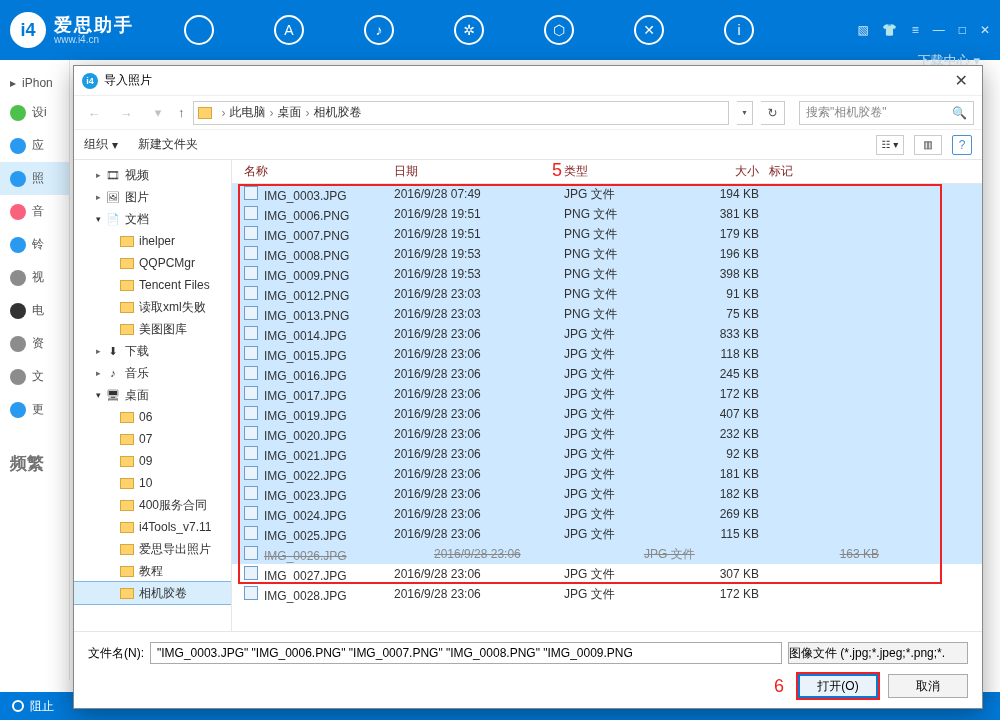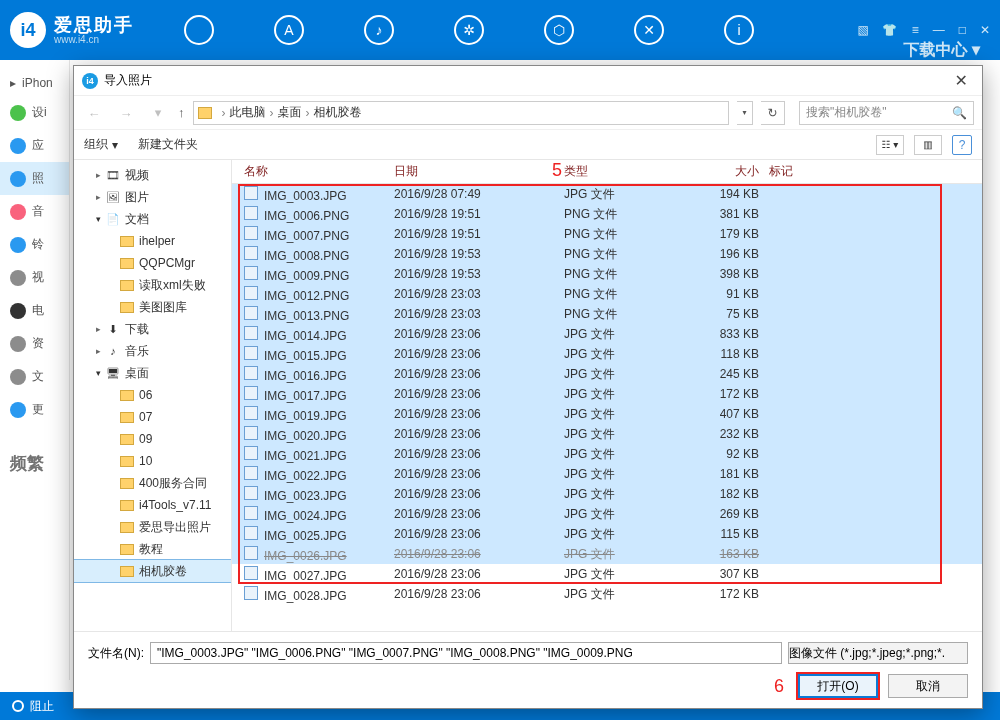--- a/index.html
+++ b/index.html
@@ -7,21 +7,21 @@
 
 
 .main-window { width: 1000px; height: 720px; background: #fff; }
 .main-titlebar { height: 60px; background: linear-gradient(#0079d8, #0079d8); display: flex; align-items: center; padding: 0 10px; color: #fff; }
 .logo-circle { width: 36px; height: 36px; border-radius: 50%; background: #fff; color: #0079d8; display: flex; align-items: center; justify-content: center; font-weight: bold; font-size: 18px; margin-right: 8px; }
 .brand { font-size: 18px; font-weight: bold; letter-spacing: 2px; line-height: 1; }
 .brand-sub { font-size: 10px; color: #bcdcf2; display: block; letter-spacing: 0; }
 .main-nav { display: flex; margin-left: 50px; gap: 60px; }
 .nav-icon { width: 30px; height: 30px; border: 2px solid #fff; border-radius: 50%; display: flex; align-items: center; justify-content: center; color: #fff; font-size: 14px; }
 .win-controls { margin-left: auto; display: flex; gap: 14px; font-size: 12px; color: #cfe7f7; align-items: center; }
-.dl-center { position: absolute; top: 40px; right: 20px; font-size: 16px; color: #cfe7f7; font-weight: bold; }
+.dl-center { position: absolute; top: 52px; right: 20px; font-size: 13px; color: #cfe7f7; }
 
 .main-body { display: flex; height: 620px; }
 .main-sidebar { width: 70px; background: #fff; border-right: 1px solid #e6e6e6; padding-top: 10px; }
 .dev-item { padding: 6px 10px; font-size: 12px; color: #555; display: flex; align-items: center; gap: 6px; }
 .sb-item { padding: 8px 10px; font-size: 12px; color: #555; display: flex; align-items: center; gap: 6px; white-space: nowrap; overflow: hidden; }
 .sb-item.active { background: #d8eefd; }
 .sb-dot { width: 16px; height: 16px; border-radius: 50%; display: inline-block; }
 .green { background: #4cc24c; } .blue { background: #2a99f0; }
 .pink { background: #f9627d; } .gray { background: #8c8c8c; } .black { background: #333; }
 .freq-item { margin-top: 20px; color: #737373; font-size: 17px; padding: 6px 10px; font-weight: bold; }
@@ -70,21 +70,21 @@
 .col-type { width: 110px; }
 .col-size { width: 95px; text-align: right; padding-right: 10px; }
 .col-tag { flex: 1; }
 
 .annot-5 { position: absolute; top: 0px; left: 320px; color: #ee2222; font-size: 18px; z-index: 5; }
 .red-box { position: absolute; top: 24px; left: 6px; right: 40px; height: 400px; border: 2px solid #ee2222; pointer-events: none; z-index: 4; }
 
 .list-body { flex: 1; overflow-y: auto; overflow-x: hidden; font-size: 12px; }
 .list-row { height: 20px; display: flex; align-items: center; padding-left: 12px; color: #333; }
 .list-row.sel { background: #cde8ff; }
-.list-row.sel-last { background: #cde8ff; text-decoration: line-through; color: #888; }
+.list-row.sel-last { background: #cde8ff; text-decoration: line-through; color: #888; gap: 40px; }
 .file-icon { width: 14px; height: 14px; border: 1px solid #6a9fd4; background: #eaf3fb; margin-right: 6px; display: inline-block; }
 
 
 .list-body::-webkit-scrollbar { width: 16px; }
 .list-body::-webkit-scrollbar-track { background: #f0f0f0; }
 .list-body::-webkit-scrollbar-thumb { background: #c4c4c4; border: 1px solid #a9a9a9; }
 
 .dlg-footer { border-top: 1px solid #e6e6e6; padding: 10px 14px; font-size: 12px; }
 .footer-row1 { display: flex; align-items: center; gap: 6px; margin-bottom: 10px; }
 .filename-input { flex: 1; height: 22px; border: 1px solid #aaa; padding: 0 6px; font-size: 12px; font-family: inherit; }
@@ -242,20 +242,25 @@
           <span>ihelper</span>
         </div>
         <div class="tree-row tree-indent-2">
           <span class="tree-arrow"></span>
           <span class="folder-icon"></span>
           <span>QQPCMgr</span>
         </div>
         <div class="tree-row tree-indent-2">
           <span class="tree-arrow"></span>
           <span class="folder-icon"></span>
+          <span>Tencent Files</span>
+        </div>
+        <div class="tree-row tree-indent-2">
+          <span class="tree-arrow"></span>
+          <span class="folder-icon"></span>
           <span>读取xml失败</span>
         </div>
         <div class="tree-row tree-indent-2">
           <span class="tree-arrow"></span>
           <span class="folder-icon"></span>
           <span>美图图库</span>
         </div>
         <div class="tree-row tree-indent-1">
           <span class="tree-arrow">▸</span>
           <span class="misc-icon">⬇</span>

